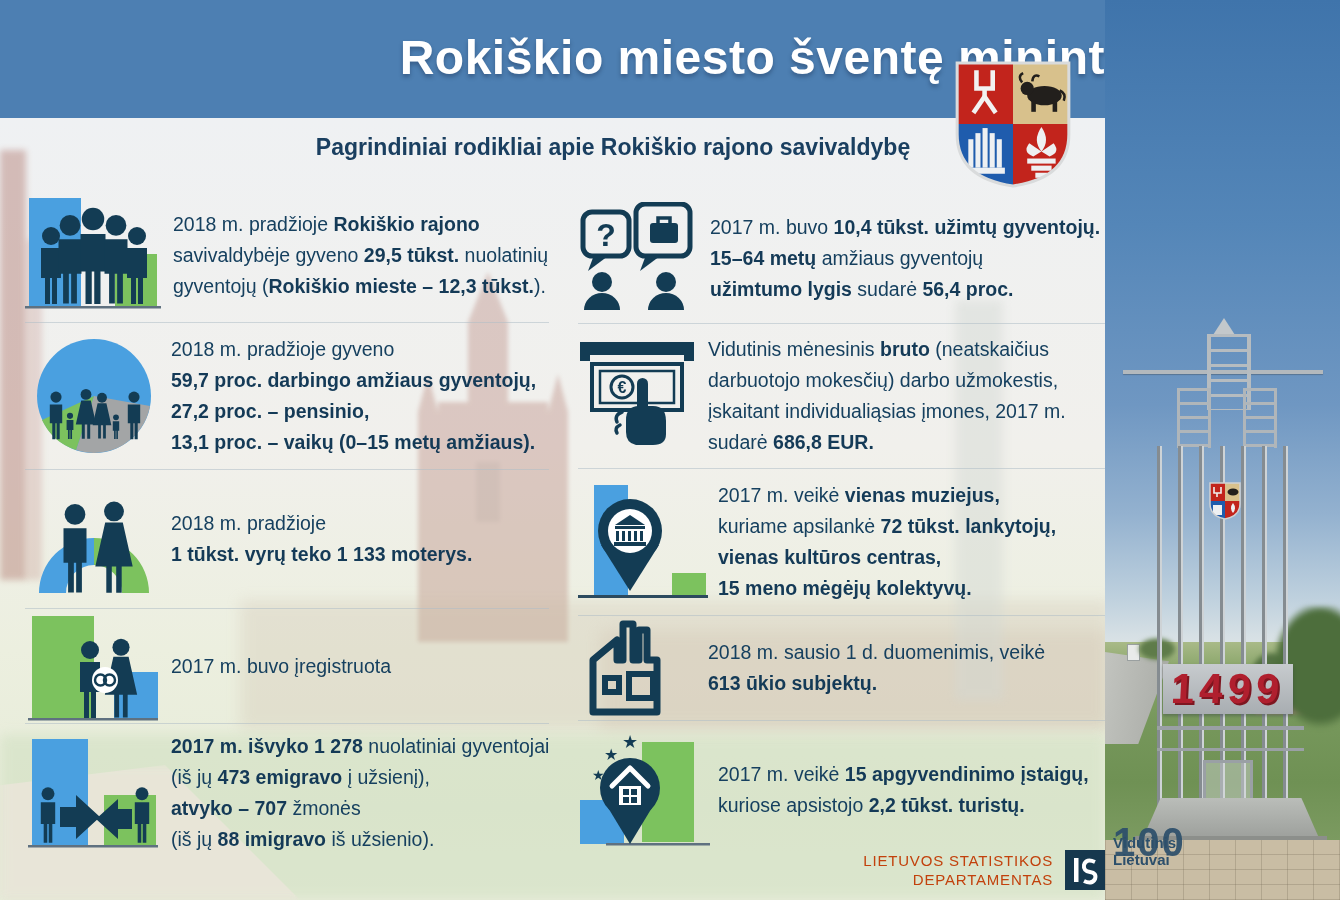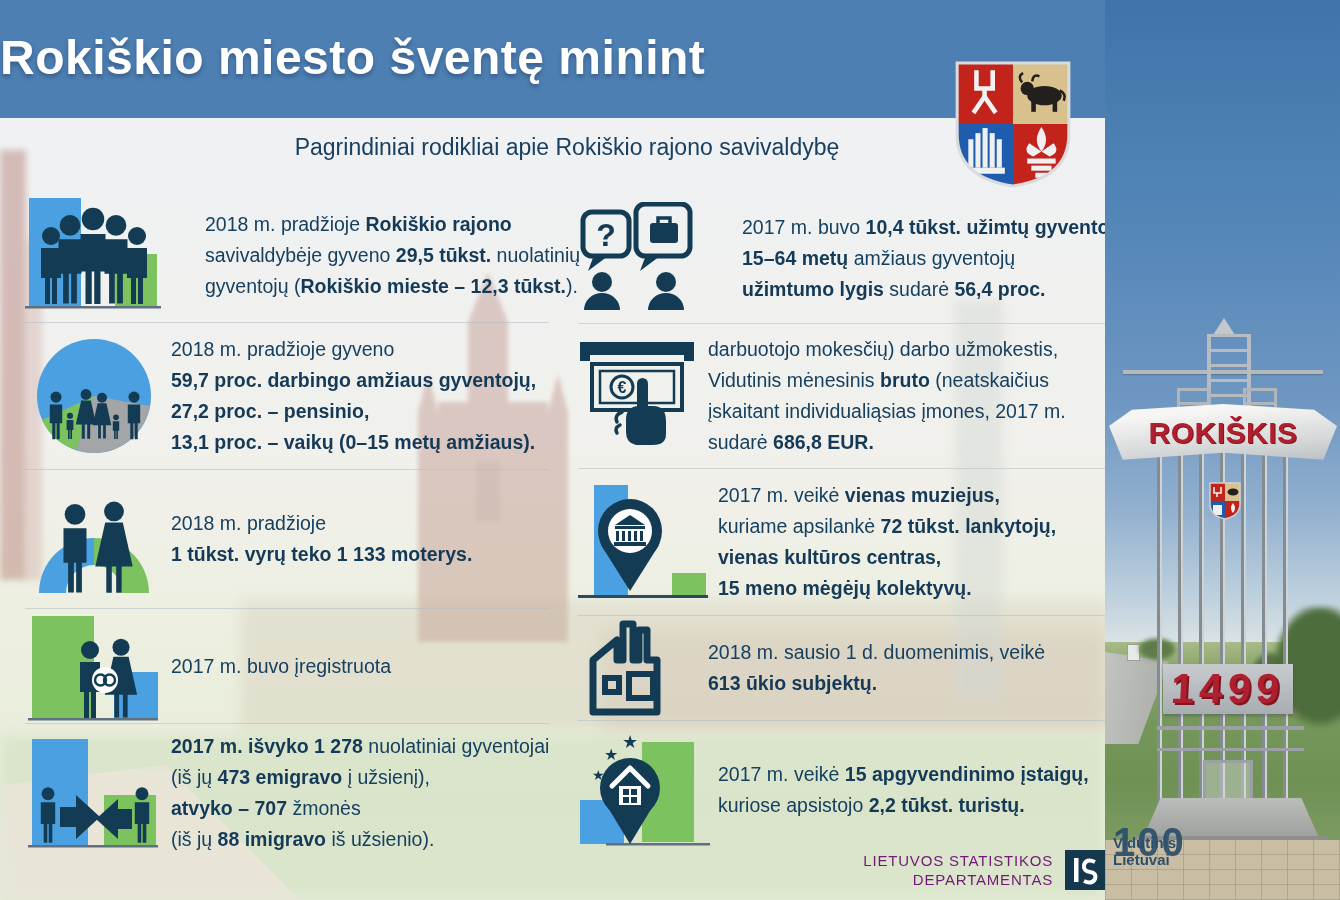--- a/index.html
+++ b/index.html
@@ -14,53 +14,53 @@
   .bg-left-tower{left:0;top:150px;width:26px;height:430px;background:#ad7268;opacity:.42;}
   .bg-left-tower2{left:26px;top:240px;width:16px;height:340px;background:#c3948c;opacity:.30;}
   .bg-town-strip{left:240px;top:600px;width:870px;height:130px;background:#cbbCA9;opacity:.28;filter:blur(7px);}
   .bg-town-strip2{left:600px;top:630px;width:510px;height:100px;background:#c8b09e;opacity:.22;filter:blur(8px);}
   .bg-road{left:0;top:765px;width:300px;height:135px;background:#eae6da;opacity:.85;filter:blur(4px);
     clip-path:polygon(0 15%,55% 0,100% 100%,0 100%);}
   .bg-pale-tower{left:955px;top:300px;width:48px;height:400px;background:#d3d8d3;opacity:.45;filter:blur(5px);}
 
   
   .header{position:absolute;left:0;top:0;width:1105px;height:118px;background:#4d7fb2;
-    display:flex;align-items:center;justify-content:flex-start;}
+    display:flex;align-items:center;justify-content:flex-end;}
   .title{font-size:48px;font-weight:700;color:#ffffff;letter-spacing:.5px;
     text-shadow:0 3px 4px rgba(20,40,70,.38);padding-bottom:4px;}
   .subtitle{position:absolute;left:0;top:134px;width:1134px;text-align:center;
-    font-size:23px;font-weight:400;color:#1a3f60;}
+    font-size:23px;font-weight:700;color:#1a3f60;padding-left:46px;}
   .coat{position:absolute;left:952px;top:58px;}
 
   
   .col{position:absolute;}
   .col-left{left:25px;top:188px;width:524px;}
   .col-right{left:578px;top:193px;width:527px;}
   .stat-row{display:flex;align-items:center;border-top:1px solid rgba(175,190,198,.55);}
-  .col .stat-row:first-child{border-top:none;gap:32px;}
+  .col .stat-row:first-child{border-top:none;}
   .col-left .stat-row:nth-child(1){height:134px;}
   .col-left .stat-row:nth-child(2){height:146px;}
   .col-left .stat-row:nth-child(3){height:138px;}
   .col-left .stat-row:nth-child(4){height:114px;align-items:center;}
   .col-left .stat-row:nth-child(5){height:138px;}
   .col-right .stat-row:nth-child(1){height:130px;}
   .col-right .stat-row:nth-child(2){height:144px;}
   .col-right .stat-row:nth-child(3){height:146px;}
   .col-right .stat-row:nth-child(4){height:104px;}
   .col-right .stat-row:nth-child(5){height:138px;}
   .stat-icon{flex:0 0 138px;display:flex;align-items:center;justify-content:center;}
   .col-right .stat-icon{flex:0 0 122px;}
   .stat-text{font-size:19.5px;line-height:31px;color:#16405f;padding-left:8px;}
   .stat-text .line{white-space:nowrap;}
   .stat-text b{font-weight:700;color:#143a57;}
 
   
   .footer{position:absolute;left:0;top:850px;width:1105px;display:flex;
     justify-content:flex-end;align-items:center;gap:12px;padding-right:0;box-sizing:border-box;}
-  .org{text-align:right;font-size:15px;line-height:19px;color:#701a75;letter-spacing:.8px;}
+  .org{text-align:right;font-size:15px;line-height:19px;color:#c2410c;letter-spacing:.8px;}
 
   
   .photo{position:absolute;left:1105px;top:0;width:235px;height:900px;overflow:hidden;
     background:linear-gradient(180deg,#3f74ab 0%,#54 86b8 25%,#6f97c2 45%,#93b1cf 57%,#bccfdd 66%,#d8e1e5 71%,#dde4e6 72%);}
   .photo *{position:absolute;}
   .ph-grass{left:0;top:642px;width:235px;height:200px;
     background:linear-gradient(180deg,#a9ba88 0%,#87a468 14%,#76975b 40%,#6f9154 70%,#7c9b61 100%);}
   .ph-road{left:0;top:652px;width:64px;height:92px;background:linear-gradient(100deg,#c2c4bf,#a8aaa5);
     clip-path:polygon(0 0,100% 10%,52% 100%,0 100%);}
   .ph-tree1{left:160px;top:606px;width:100px;height:132px;filter:blur(2px);
@@ -348,22 +348,22 @@
      <rect x="12" y="24" width="90" height="46" fill="none" stroke="#133c54" stroke-width="4"></rect>
      <rect x="20" y="31" width="74" height="32" fill="none" stroke="#133c54" stroke-width="2.5"></rect>
      <circle cx="42" cy="47" r="11" fill="none" stroke="#133c54" stroke-width="3"></circle>
      <text x="42" y="53" font-size="16" font-weight="bold" font-family="Liberation Sans,sans-serif" text-anchor="middle" fill="#133c54">€</text>
      <rect x="57" y="38" width="11" height="34" rx="5.5" fill="#133c54"></rect>
      <path d="M46,80 q0,-14 13,-14 h14 q13,0 13,15 v13 q0,11 -13,11 h-17 q-10,-2 -10,-13 z" fill="#133c54"></path>
      <path d="M42,72 q-8,3 -5,10 M40,85 q-6,3 -3,8" fill="none" stroke="#133c54" stroke-width="3.5" stroke-linecap="round"></path>
           </svg>
         </div>
         <div class="stat-text">
+          <div class="line"><span>Vidutinis mėnesinis </span><b>bruto</b><span> (neatskaičius</span></div>
           <div class="line"><span>darbuotojo mokesčių) darbo užmokestis,</span></div>
-          <div class="line"><span>Vidutinis mėnesinis </span><b>bruto</b><span> (neatskaičius</span></div>
           <div class="line"><span>įskaitant individualiąsias įmones, 2017 m.</span></div>
           <div class="line"><span>sudarė </span><b>686,8 EUR.</b></div>
         </div>
       </div>
       <div class="stat-row">
         <div class="stat-icon">
           <svg width="132" height="118" viewBox="0 0 132 118">
             <rect x="16" y="2" width="34" height="110" fill="#4aa0e0"></rect>
      <rect x="94" y="90" width="34" height="22" fill="#7cc25e"></rect>
      <rect x="0" y="112" width="130" height="3" fill="#2c4a5e"></rect>
@@ -451,23 +451,20 @@
     <div class="ph-tree1"></div>
     <div class="ph-topbar"></div>
     <div class="ph-ladtip"></div>
     <div class="ph-ladder"></div>
     <div class="ph-lad2"></div>
     <div class="ph-lad3"></div>
     <div class="ph-poles"></div>
     <div class="ph-lat1"></div>
     <div class="ph-lat2"></div>
     <div class="ph-frame"></div>
-    <div class="ph-banner">
-      <span>ROKIŠKIS</span>
-    </div>
     <svg class="ph-shield" width="32" height="38" viewBox="0 0 32 38">
       <defs>
           <clipPath id="miniShield">
             <path d="M1,1 H31 V22 Q31,34 16,37 Q1,34 1,22 Z"></path>
           </clipPath>
         </defs>
       <g clip-path="url(#miniShield)">
         <rect x="0" y="0" width="16" height="19" fill="#c2241c"></rect>
         <rect x="16" y="0" width="16" height="19" fill="#d8c18c"></rect>
         <rect x="0" y="19" width="16" height="19" fill="#1f5cad"></rect>

